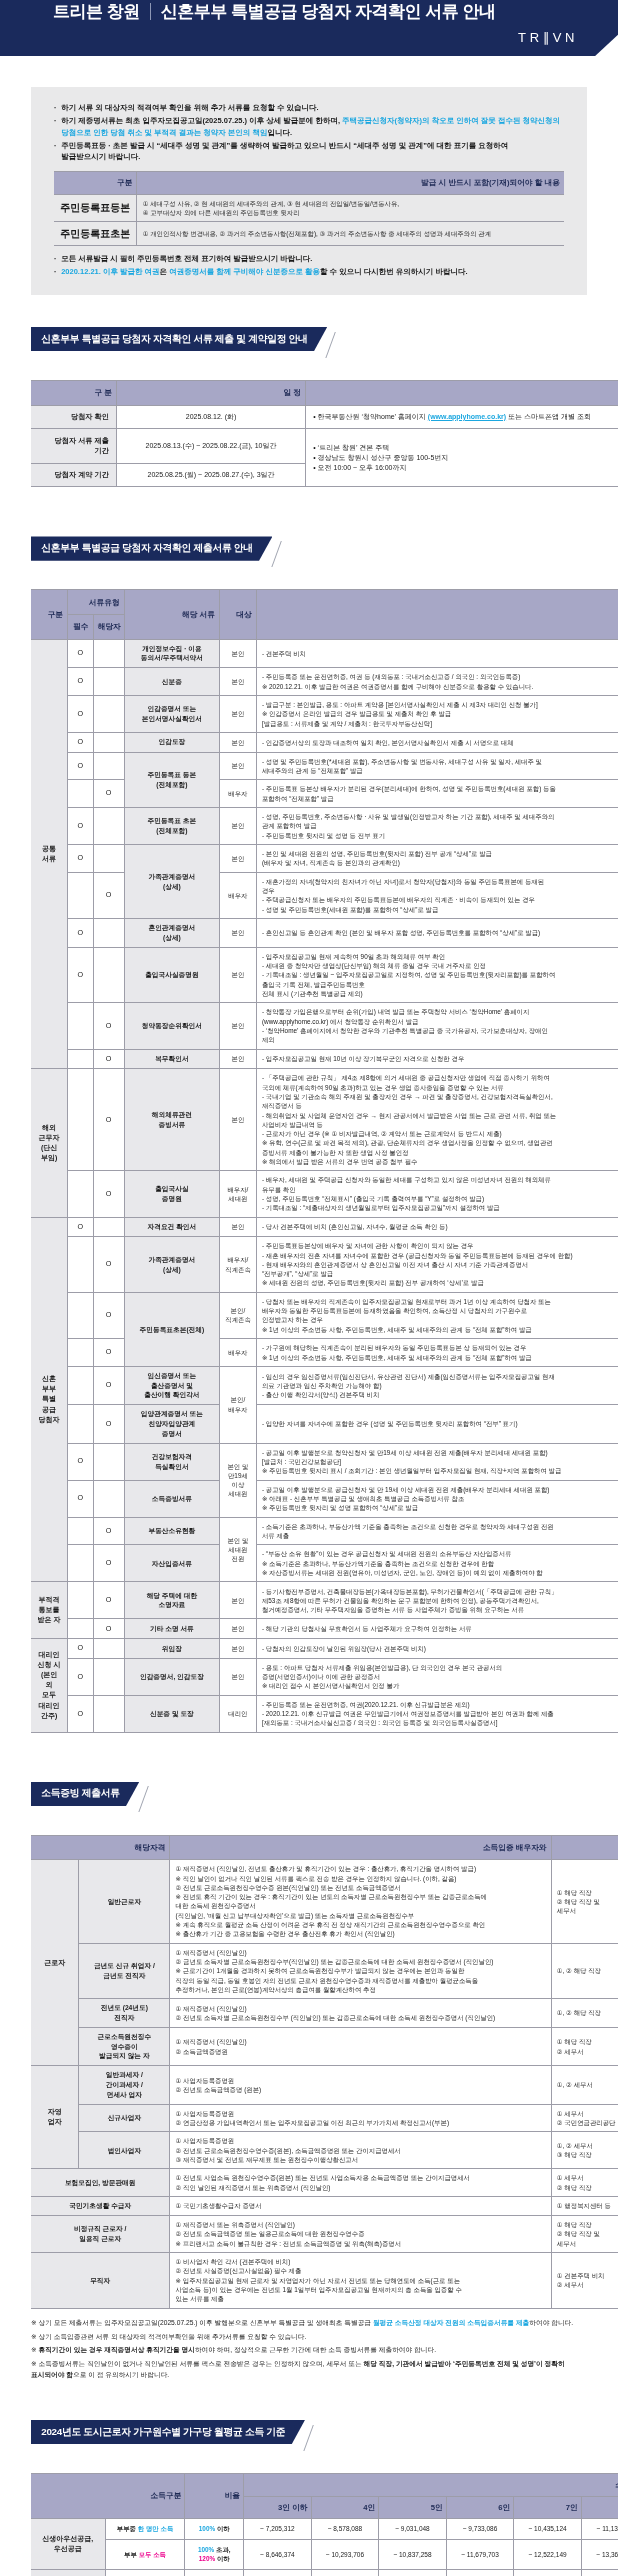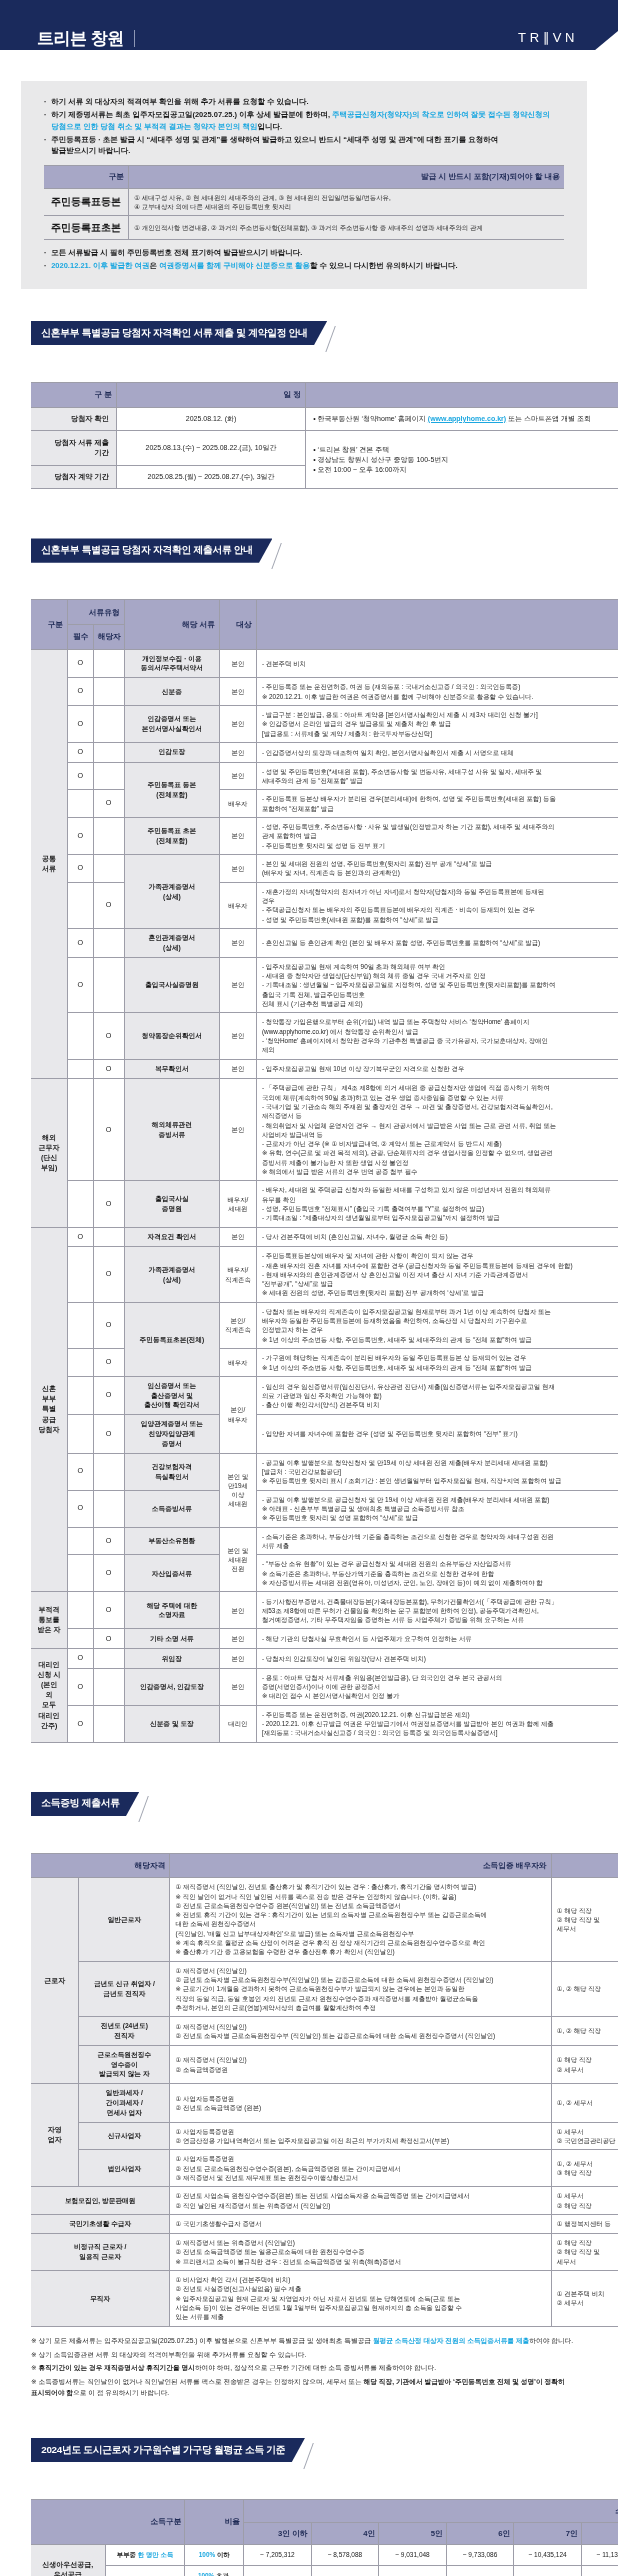--- a/index.html
+++ b/index.html
@@ -1,29 +1,29 @@
 <!DOCTYPE html>
 <html style="font-size:8.2px"><head>
 <meta charset="utf-8">
 <style>
   html,body{margin:0;padding:0;background:#ffffff;}
   body{width:618px;font-family:"Liberation Sans","DejaVu Sans",sans-serif;color:#1a1a1a;}
   .page{width:618px;min-height:3556px;display:flex;flex-direction:column;position:relative;background:#fff;}
 
   
-  .topbar{height:50px;background:#1a2a5c;position:relative;display:flex;align-items:flex-end;
-          clip-path:polygon(0 0,100% 0,100% 62%,96.3% 100%,0 100%);flex:0 0 auto;}
+  .topbar{height:56px;background:#1a2a5c;position:relative;display:flex;align-items:flex-start;
+          clip-path:polygon(0 0,100% 0,100% 62%,96.3% 100%,0 100%);flex:0 0 auto;padding-left:16px;}
   .titlebox{display:flex;align-items:center;padding-left:37px;}
   .brand{color:#fff;font-size:17px;font-weight:bold;letter-spacing:-0.5px;}
   .tdiv{display:inline-block;width:0.5px;height:17.5px;background:#8d97b5;margin:0 10.3px;}
   .doc-title{color:#fff;font-size:17px;font-weight:bold;letter-spacing:-0.5px;}
   .logo{position:absolute;right:40px;top:30px;color:#fff;font-size:13px;letter-spacing:3.6px;font-weight:500;}
 
   
-  .notice{margin:31px 31px 0 21px;background:#e9e9ea;padding:13.4px 23px 15.5px 23px;flex:0 0 auto;}
+  .notice{margin:31px 31px 0 31px;background:#e9e9ea;padding:13.4px 23px 15.5px 23px;flex:0 0 auto;}
   .bullets .nline{position:relative;padding-left:7.2px;font-size:7.5px;font-weight:bold;line-height:1.55;margin:1.5px 0;word-break:keep-all;white-space:pre-line;}
   .bullets .nline::before{content:"·";position:absolute;left:0;top:0;font-weight:bold;}
 
   
   table{border-collapse:collapse;table-layout:fixed;width:100%;}
   .tbl{border-top:1.5px solid #54545e;border-bottom:1.5px solid #54545e;background:#fff;}
   .tbl th,.tbl td{border:0.5px solid #9d9da8;padding:4.1px 5.2px;font-size:6.4px;line-height:1.45;
                   vertical-align:middle;white-space:pre-line;word-break:keep-all;}
   .tbl tr>*:first-child{border-left:none;}
   .tbl tr>*:last-child{border-right:none;}
@@ -38,21 +38,21 @@
 
   .sect-table{margin:0 31px;flex:0 0 auto;}
 
   
   .cert{margin:8.2px 0 7.2px 0;border-top:1.3px solid #54545e;border-bottom:1.3px solid #54545e;}
   .cert th{padding:5.2px 4.1px;}
   .cert td{background:#e9e9ea;}
   .cert td.lab{background:#e9e9ea;font-size:10px;}
 
   
-  .banner-wrap{display:inline-block;position:relative;margin:0 0 16px 31px;align-self:flex-start;flex:0 0 auto;}
+  .banner-wrap{display:inline-block;position:relative;margin:0 0 8px 31px;align-self:flex-start;flex:0 0 auto;}
   .banner{background:#1a2a5c;color:#fff;font-size:9.8px;font-weight:bold;letter-spacing:-0.3px;
           padding:5.7px 19.6px 5.7px 10.3px;display:inline-block;
           clip-path:polygon(0 0,100% 0,calc(100% - 13.4px) 100%,0 100%);}
   .banner-wrap::after{content:"";position:absolute;top:4.6px;right:-4.6px;width:12.4px;height:calc(100% + 2.1px);
           border-right:1px solid #a0a4b0;transform:skewX(-20deg);}
 
   
   .notes{margin:7.2px 31px 0 31px;flex:0 0 auto;}
   .notes .nline{font-size:6.7px;line-height:1.62;margin:2.6px 0;word-break:keep-all;white-space:pre-line;}
 
@@ -78,20 +78,21 @@
 </style>
 </head>
 <body>
 
 <div class="page">
 
   <header class="topbar">
     <div class="titlebox">
       <span class="brand">트리븐 창원</span>
       <span class="tdiv"></span>
+      <span class="doc-title">신혼부부 특별공급 당첨자 자격확인 서류 안내</span>
     </div>
     <div class="logo">TR∥VN</div>
   </header>
 
   <section class="notice">
     <div id="notice-bullets-1" class="bullets">
         <div class="nline"><span>하기 서류 외 대상자의 적격여부 확인을 위해 추가 서류를 요청할 수 있습니다.</span></div>
         <div class="nline"><span>하기 제증명서류는 최초 입주자모집공고일(2025.07.25.) 이후 상세 발급분에 한하며, </span><span class="b">주택공급신청자(청약자)의 착오로 인하여 잘못 접수된 청약신청의 당첨으로 인한 당첨 취소 및 부적격 결과는 청약자 본인의 책임</span><span>입니다.</span></div>
         <div class="nline"><span>주민등록표등 · 초본 발급 시 “세대주 성명 및 관계”를 생략하여 발급하고 있으니 반드시 “세대주 성명 및 관계”에 대한 표기를 요청하여
 발급받으시기 바랍니다.</span></div>

